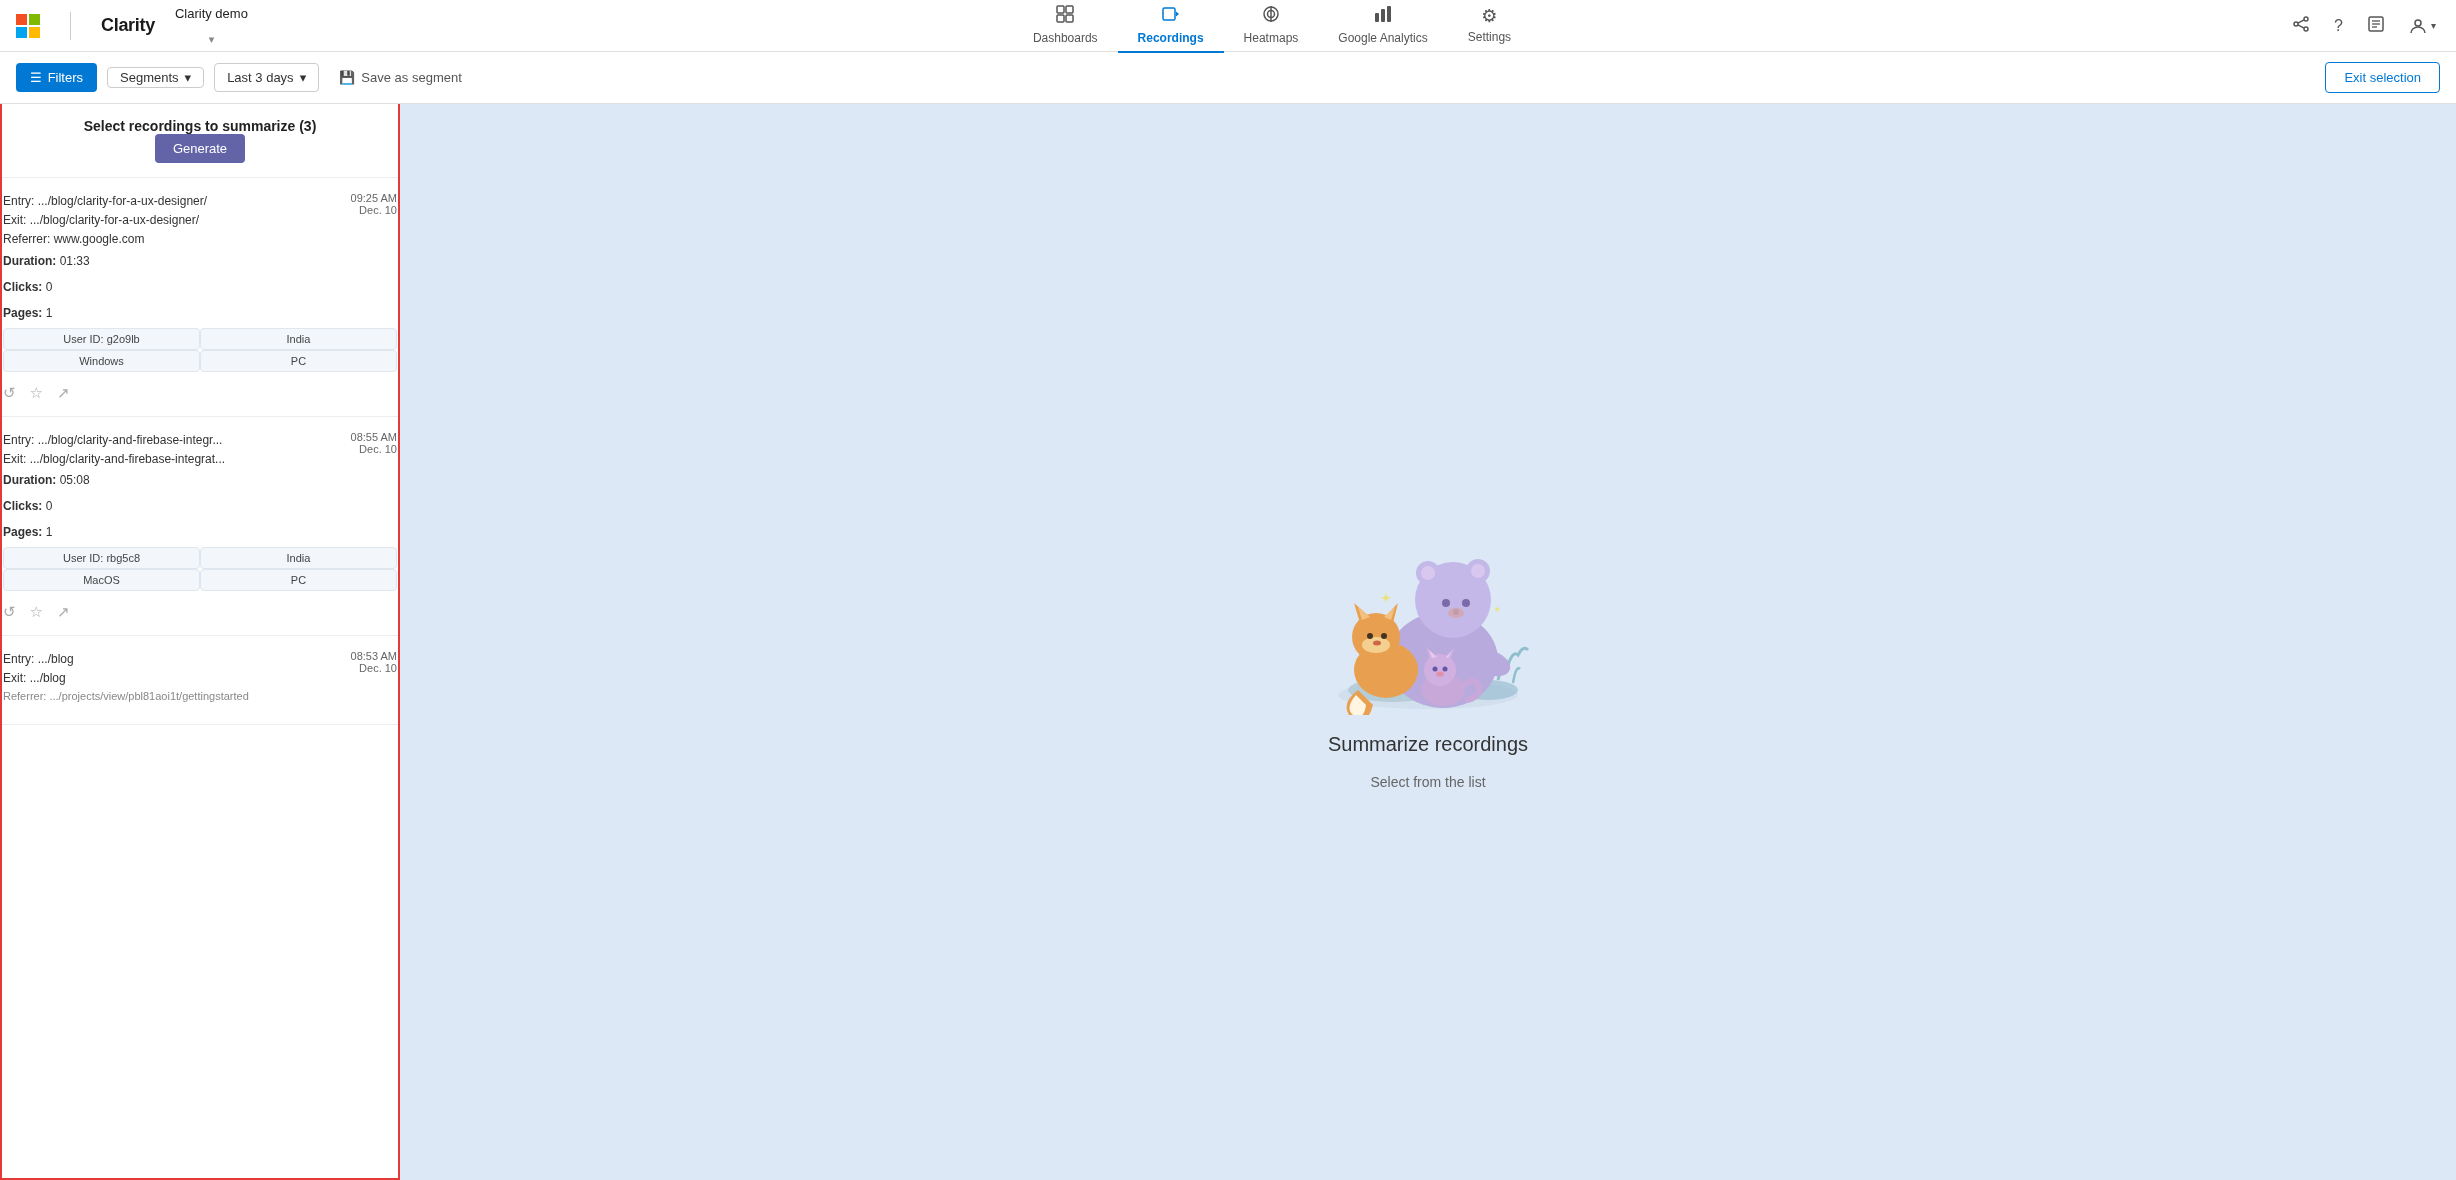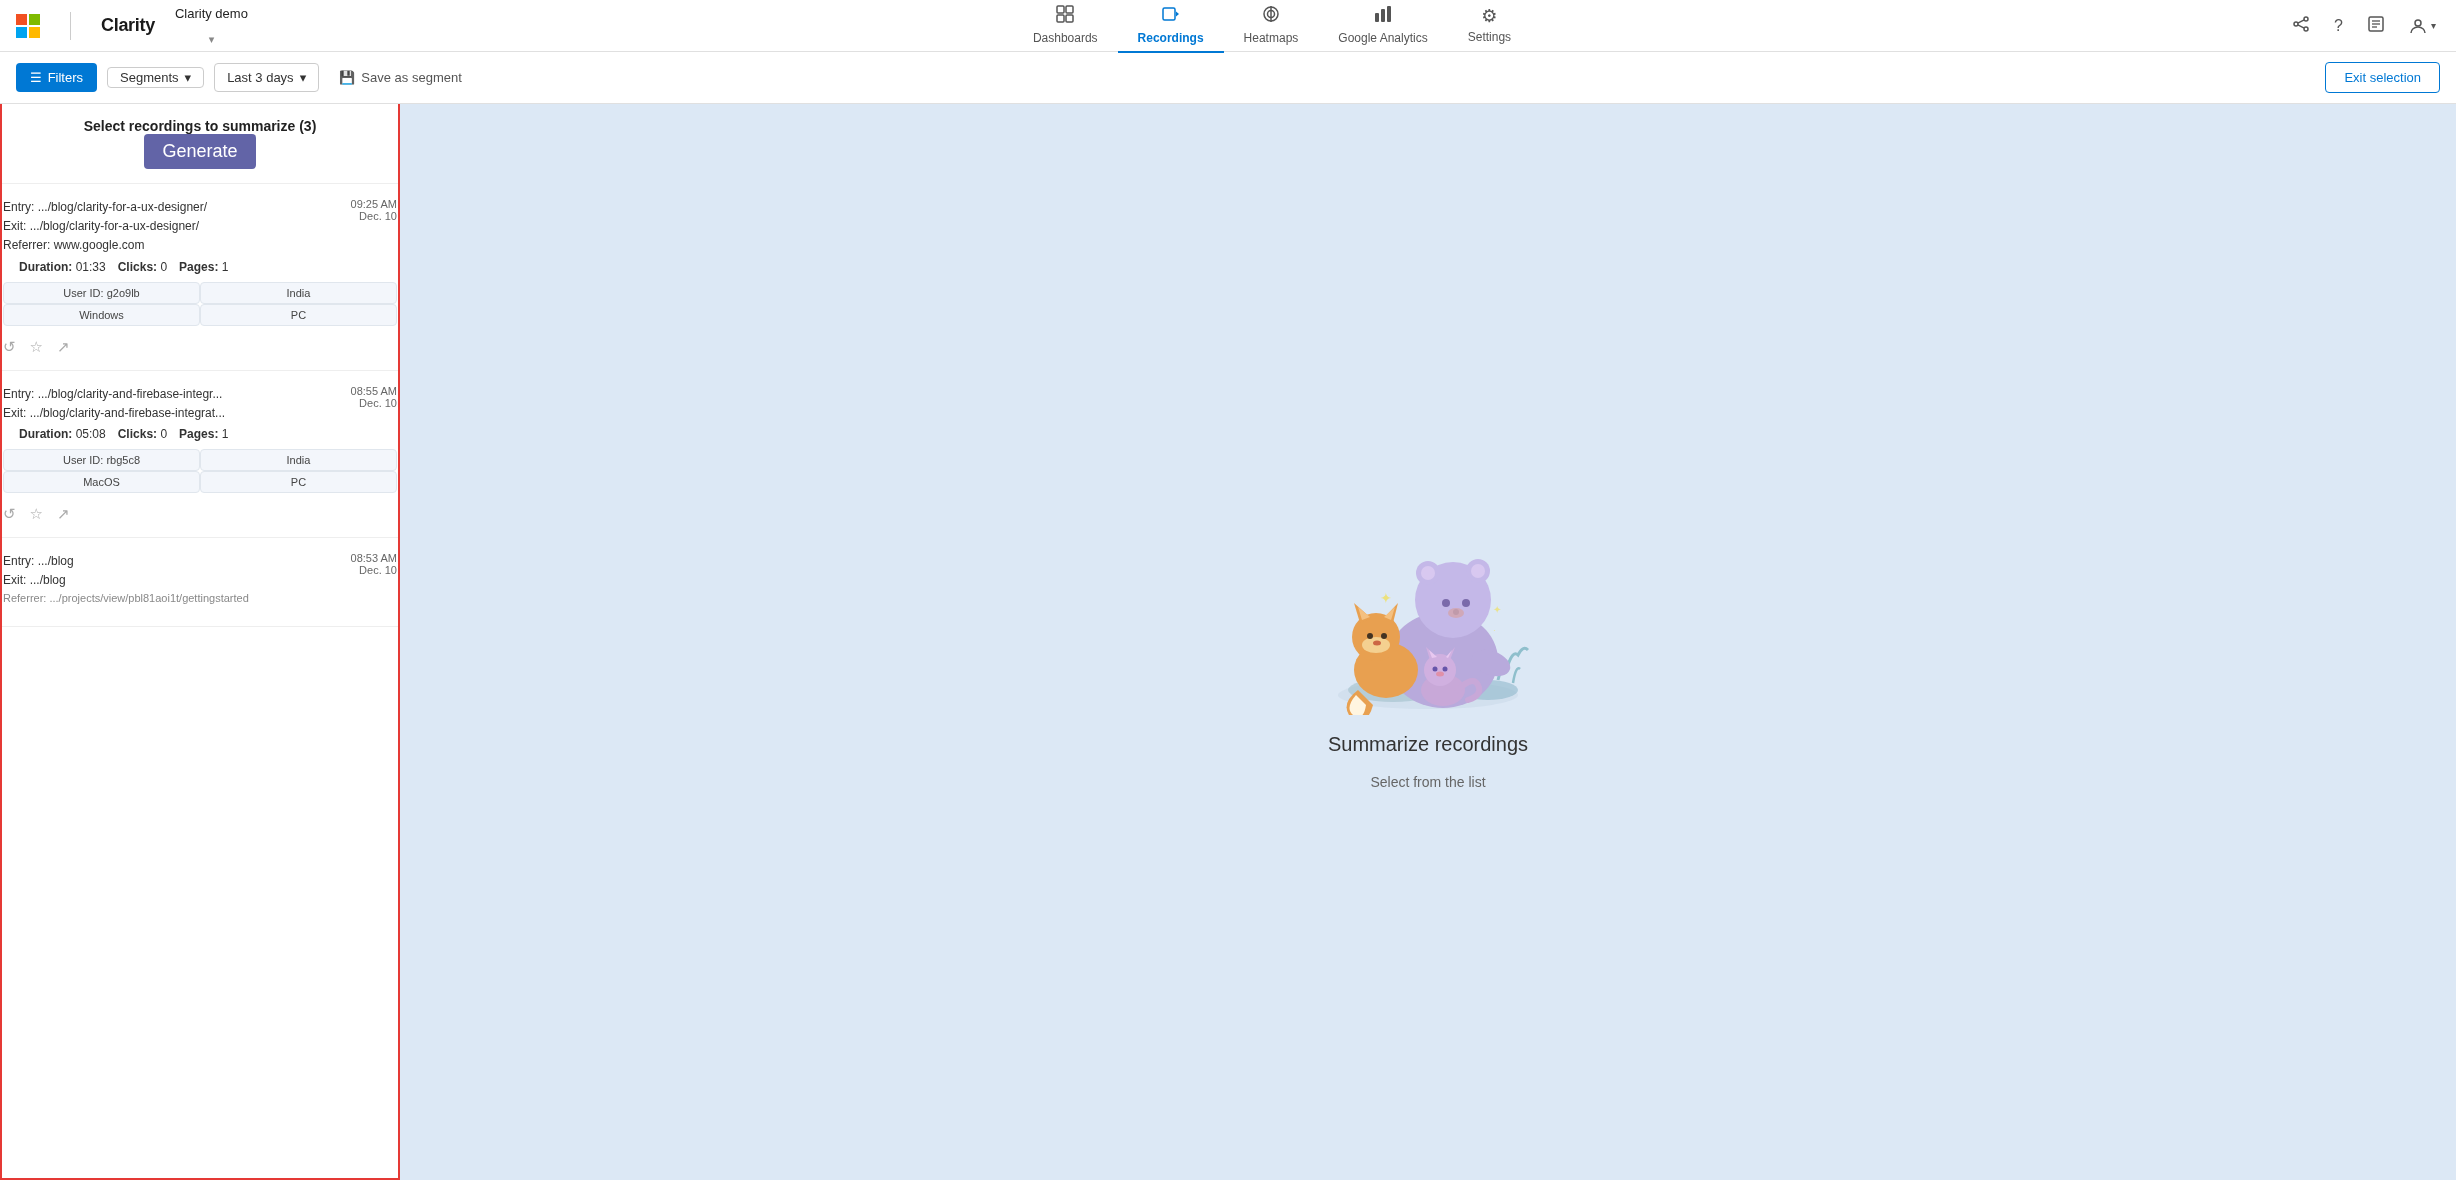--- a/index.html
+++ b/index.html
@@ -69,32 +69,32 @@
       overflow-y: auto; display: flex; flex-direction: column;
     }
     .left-panel-header {
       display: flex; align-items: center; justify-content: space-between;
       padding: 14px 16px; border-bottom: 1px solid #eee;
       position: sticky; top: 0; background: #fff; z-index: 2; flex-direction: column;
     }
     .summarize-title { font-size: 14px; font-weight: 600; color: #222; }
     .btn-generate {
       background: #6264a7; color: #fff; border: none; padding: 7px 18px;
-      border-radius: 4px; font-size: 18px; cursor: pointer; font-weight: 500;
+      border-radius: 4px; font-size: 13px; cursor: pointer; font-weight: 500;
     }
 
     
     .recording-card {
       border-bottom: 1px solid #eee; padding: 14px 1px;
       cursor: pointer; background: #fff;
     }
     .recording-card-header { display: flex; justify-content: space-between; align-items: flex-start; margin-bottom: 4px; }
     .recording-url { font-size: 12px; color: #333; line-height: 1.6; }
     .recording-time { font-size: 11px; color: #666; text-align: right; white-space: nowrap; margin-left: 0; }
-    .recording-meta { display: flex; gap: 12px; font-size: 12px; color: #333; margin: 4px 0 8px 16px; }
+    .recording-meta { display: flex; gap: 12px; font-size: 12px; color: #333; margin: 4px 0 8px 0; flex-direction: column; }
     .recording-tags { display: grid; grid-template-columns: 1fr 1fr; margin: 6px 0; }
     .recording-tag {
       background: #f3f6fb; border: 1px solid #e0e6ed; padding: 4px 8px;
       border-radius: 4px; font-size: 11px; color: #444; text-align: center;
     }
     .recording-actions { display: flex; gap: 14px; margin-top: 8px; padding-top: 4px; }
     .action-icon { font-size: 15px; color: #aaa; cursor: pointer; }
 
     
     .right-panel {

